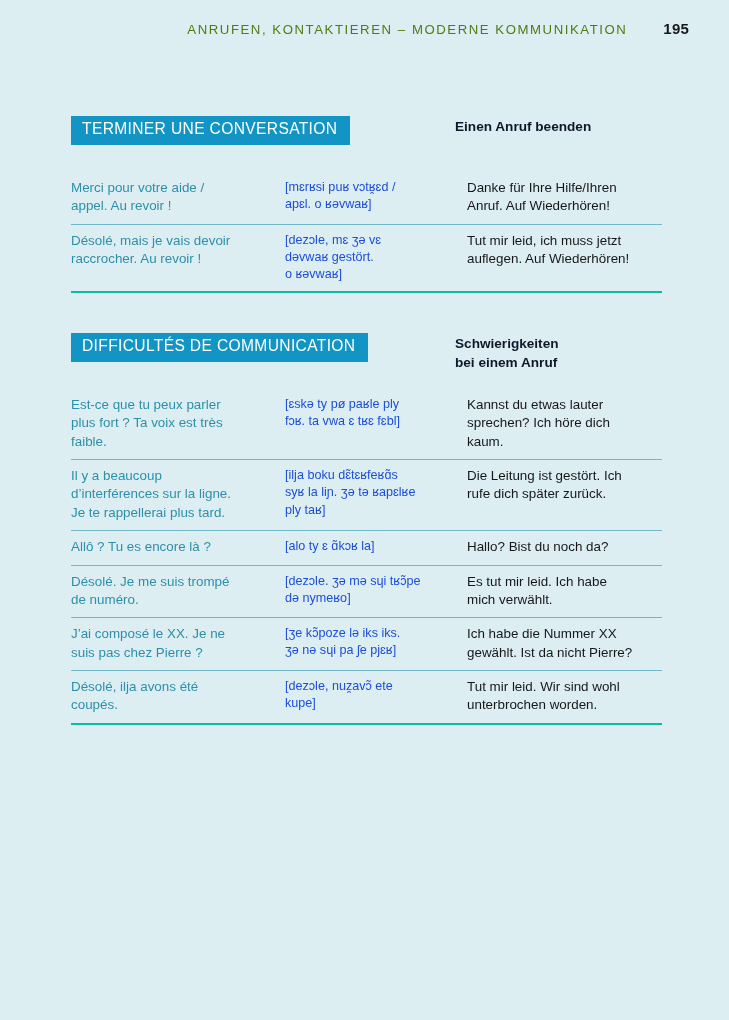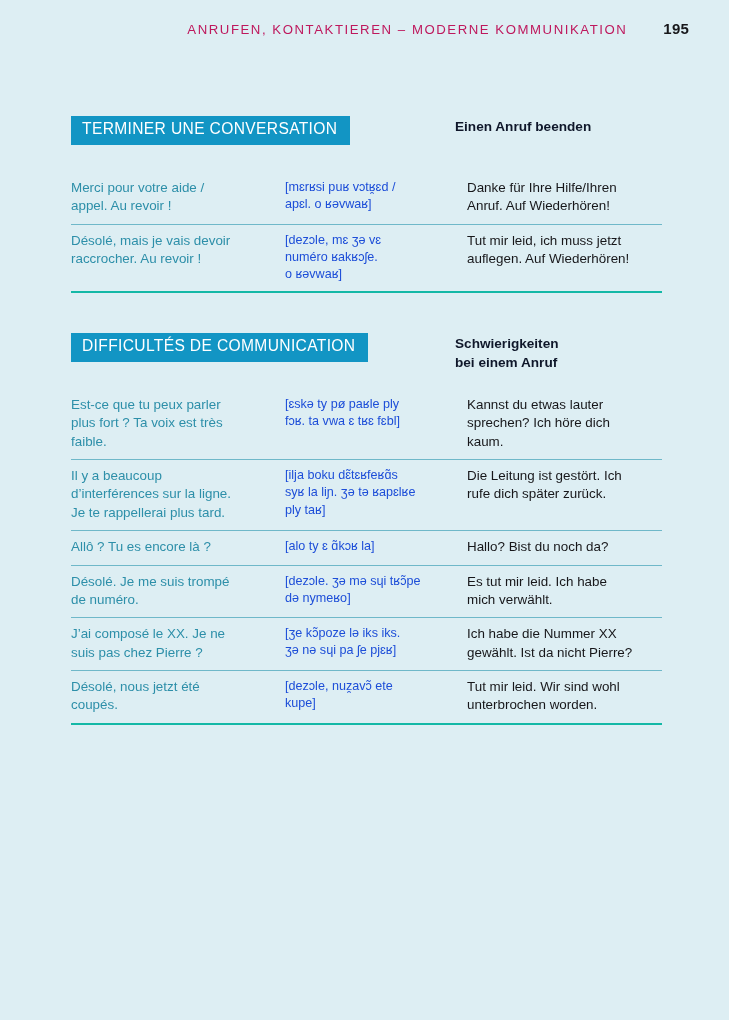--- a/index.html
+++ b/index.html
@@ -27,21 +27,21 @@
     top: 20px;
     left: 71px;
     right: 40px;
     display: flex;
     align-items: baseline;
     justify-content: flex-end;
   }
   .runhead-title {
     font-size: 13.2px;
     letter-spacing: 1.55px;
-    color: #be185d;
+    color: #4d7c0f;
     text-transform: uppercase;
     white-space: nowrap;
   }
   .runhead-folio {
     font-size: 15px;
     font-weight: bold;
     color: #17171a;
     margin-left: 36px;
     letter-spacing: 0.2px;
   }
@@ -140,21 +140,21 @@
 appel. Au revoir !</td>
           <td class="col-ipa">[mɛrʁsi puʁ vɔtʁ̯ɛd /
 apɛl. o ʁəvwaʁ]</td>
           <td class="col-de">Danke für Ihre Hilfe/Ihren
 Anruf. Auf Wiederhören!</td>
         </tr>
         <tr>
           <td class="col-fr">Désolé, mais je vais devoir
 raccrocher. Au revoir !</td>
           <td class="col-ipa">[dezɔle, mɛ ʒə vɛ
-numéro ʁakʁɔʃe.
+dəvwaʁ gestört.
 o ʁəvwaʁ]</td>
           <td class="col-de">Tut mir leid, ich muss jetzt
 auflegen. Auf Wiederhören!</td>
         </tr>
       </tbody>
     </table>
   </div>
 
   <div class="section" id="section-1">
     <div class="section-head">
@@ -199,21 +199,21 @@
         </tr>
         <tr>
           <td class="col-fr">J’ai composé le XX. Je ne
 suis pas chez Pierre ?</td>
           <td class="col-ipa">[ʒe kɔ̃poze lə iks iks.
 ʒə nə sɥi pa ʃe pjɛʁ]</td>
           <td class="col-de">Ich habe die Nummer XX
 gewählt. Ist da nicht Pierre?</td>
         </tr>
         <tr>
-          <td class="col-fr">Désolé, nous jetzt été
+          <td class="col-fr">Désolé, ilja avons été
 coupés.</td>
           <td class="col-ipa">[dezɔle, nuz̯avɔ̃ ete
 kupe]</td>
           <td class="col-de">Tut mir leid. Wir sind wohl
 unterbrochen worden.</td>
         </tr>
       </tbody>
     </table>
   </div>
 

